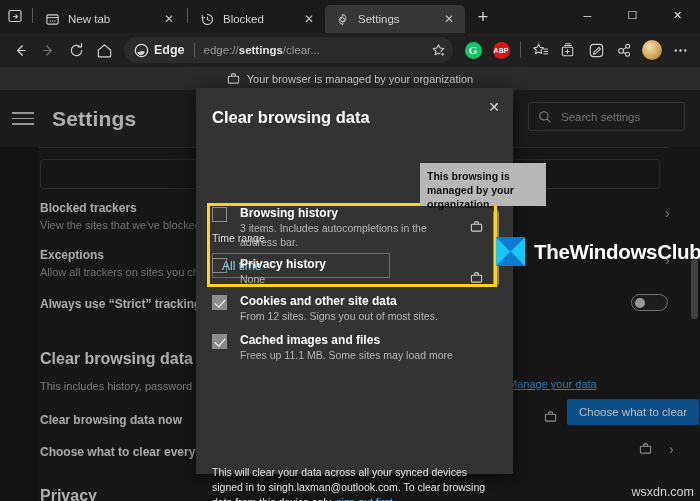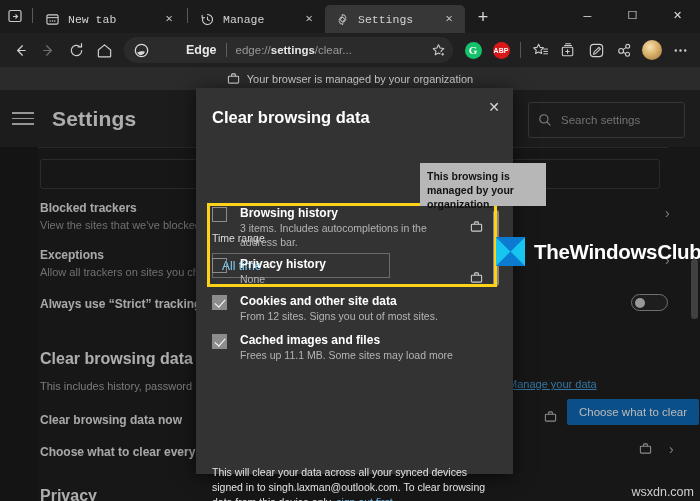--- a/index.html
+++ b/index.html
@@ -19,21 +19,21 @@
   }
   .tab-ctrl-btn {
     width: 30px; height: 28px; margin-bottom: 3px;
     display: flex; align-items: center; justify-content: center;
     color: #c8c8c8;
   }
   .tabsep { width: 1px; height: 15px; background: #5a5a5a; margin: 0 2px 10px 2px; }
   .tab {
     height: 28px; display: flex; align-items: center;
     padding: 0 6px 0 10px; color: #d2d2d2; font-size: 11.5px;
-    border-radius: 5px 5px 0 0; min-width: 0; font-family: Liberation Mono, monospace;
+    border-radius: 5px 5px 0 0; min-width: 0;
   }
   .tab.active { background: #373737; }
   .tab-favicon {
     width: 15px; height: 15px; margin-right: 8px; flex: 0 0 15px;
     display: flex; align-items: center; justify-content: center; color: #cfcfcf;
   }
   .tab-title {
     white-space: nowrap; overflow: hidden; text-overflow: ellipsis;
     flex: 1 1 auto;
   }
@@ -64,21 +64,21 @@
   .tb-icon {
     width: 28px; height: 28px; flex: 0 0 28px;
     display: flex; align-items: center; justify-content: center;
     color: #cfcfcf;
   }
   .omnibox {
     flex: 1 1 auto; height: 26px; background: #2b2b2b; border-radius: 13px;
     display: flex; align-items: center; padding: 0 4px 0 10px;
     margin: 0 6px; min-width: 0;
   }
-  .edge-logo-txt { display: flex; align-items: center; color: #e8e8e8; font-size: 12.5px; font-weight: bold; gap: 32px; }
+  .edge-logo-txt { display: flex; align-items: center; color: #e8e8e8; font-size: 12.5px; font-weight: bold; }
   .omni-sep { width: 1px; height: 14px; background: #5e5e5e; margin: 0 9px; }
   .omni-url {
     flex: 1 1 auto; color: #9a9a9a; font-size: 11.5px;
     white-space: nowrap; overflow: hidden;
   }
   .omni-url b { color: #e6e6e6; font-weight: bold; }
   .omni-star { width: 22px; height: 22px; display: flex; align-items: center; justify-content: center; color: #cfcfcf; flex: 0 0 22px; }
   .ext-g {
     width: 17px; height: 17px; border-radius: 50%; background: #15c26b;
     color: #fff; font-size: 11px; font-weight: bold;
@@ -109,21 +109,21 @@
   
   .page { position: absolute; top: 90px; left: 0; width: 700px; height: 411px; background: #202020; }
   .settings-header {
     position: absolute; top: 0; left: 0; width: 700px; height: 57px;
     background: #272727; display: flex; align-items: center;
   }
   .hamburger { width: 22px; margin-left: 12px; display: flex; flex-direction: column; gap: 4px; }
   .hamburger span { display: block; height: 1.5px; background: #d0d0d0; }
   .settings-title { margin-left: 18px; color: #f0f0f0; font-size: 21px; font-weight: bold; letter-spacing: .2px; }
   .search-box {
-    position: absolute; right: 15px; top: 12px; width: 157px; height: 36px;
+    position: absolute; right: 15px; top: 12px; width: 157px; height: 29px;
     border: 1px solid #4a4a4a; border-radius: 3px; background: #272727;
     display: flex; align-items: center; padding: 0 9px;
   }
   .search-box .sicon { color: #b5b5b5; margin-right: 9px; display: flex; }
   .search-ph { color: #9d9d9d; font-size: 11.5px; }
 
   .page-body { position: absolute; top: 57px; left: 0; width: 700px; height: 354px; }
   .rail { position: absolute; left: 0; top: 0; width: 38px; height: 354px; background: #1d1d1d; }
   .content { position: absolute; left: 38px; top: 0; width: 662px; height: 354px; }
   .divline { position: absolute; top: 0; left: 0; width: 630px; height: 1px; background: #3a3a3a; }
@@ -247,21 +247,21 @@
     <div class="tabsep"></div>
 
     <div class="tab" id="tab-history">
       <span class="tab-favicon">
         <svg width="13" height="13" viewBox="0 0 14 14">
             <path d="M7 1.6A5.4 5.4 0 1 1 1.9 5.2" fill="none" stroke="currentColor" stroke-width="1.2" stroke-linecap="round"></path>
             <path d="M1.2 2.3v2.7h2.7" fill="none" stroke="currentColor" stroke-width="1.1" stroke-linecap="round" stroke-linejoin="round"></path>
             <path d="M7 4.2V7l2 1.2" fill="none" stroke="currentColor" stroke-width="1.1" stroke-linecap="round"></path>
           </svg>
       </span>
-      <span class="tab-title">Manage</span>
+      <span class="tab-title">Blocked</span>
       <span class="tab-close">✕</span>
     </div>
 
     <div class="tab active" id="tab-settings">
       <span class="tab-favicon">
         <svg width="13" height="13" viewBox="0 0 16 16">
             <path d="M8 5.6A2.4 2.4 0 1 0 8 10.4 2.4 2.4 0 0 0 8 5.6z" fill="none" stroke="currentColor" stroke-width="1.2"></path>
             <path d="M8 1.3l.9 1.5 1.7-.3.3 1.7 1.5.9-.9 1.5.9 1.5-1.5.9-.3 1.7-1.7-.3L8 14.7l-.9-1.6-1.7.3-.3-1.7-1.5-.9.9-1.5-.9-1.5 1.5-.9.3-1.7 1.7.3z" fill="none" stroke="currentColor" stroke-width="1.05" stroke-linejoin="round"></path>
           </svg>
       </span>

